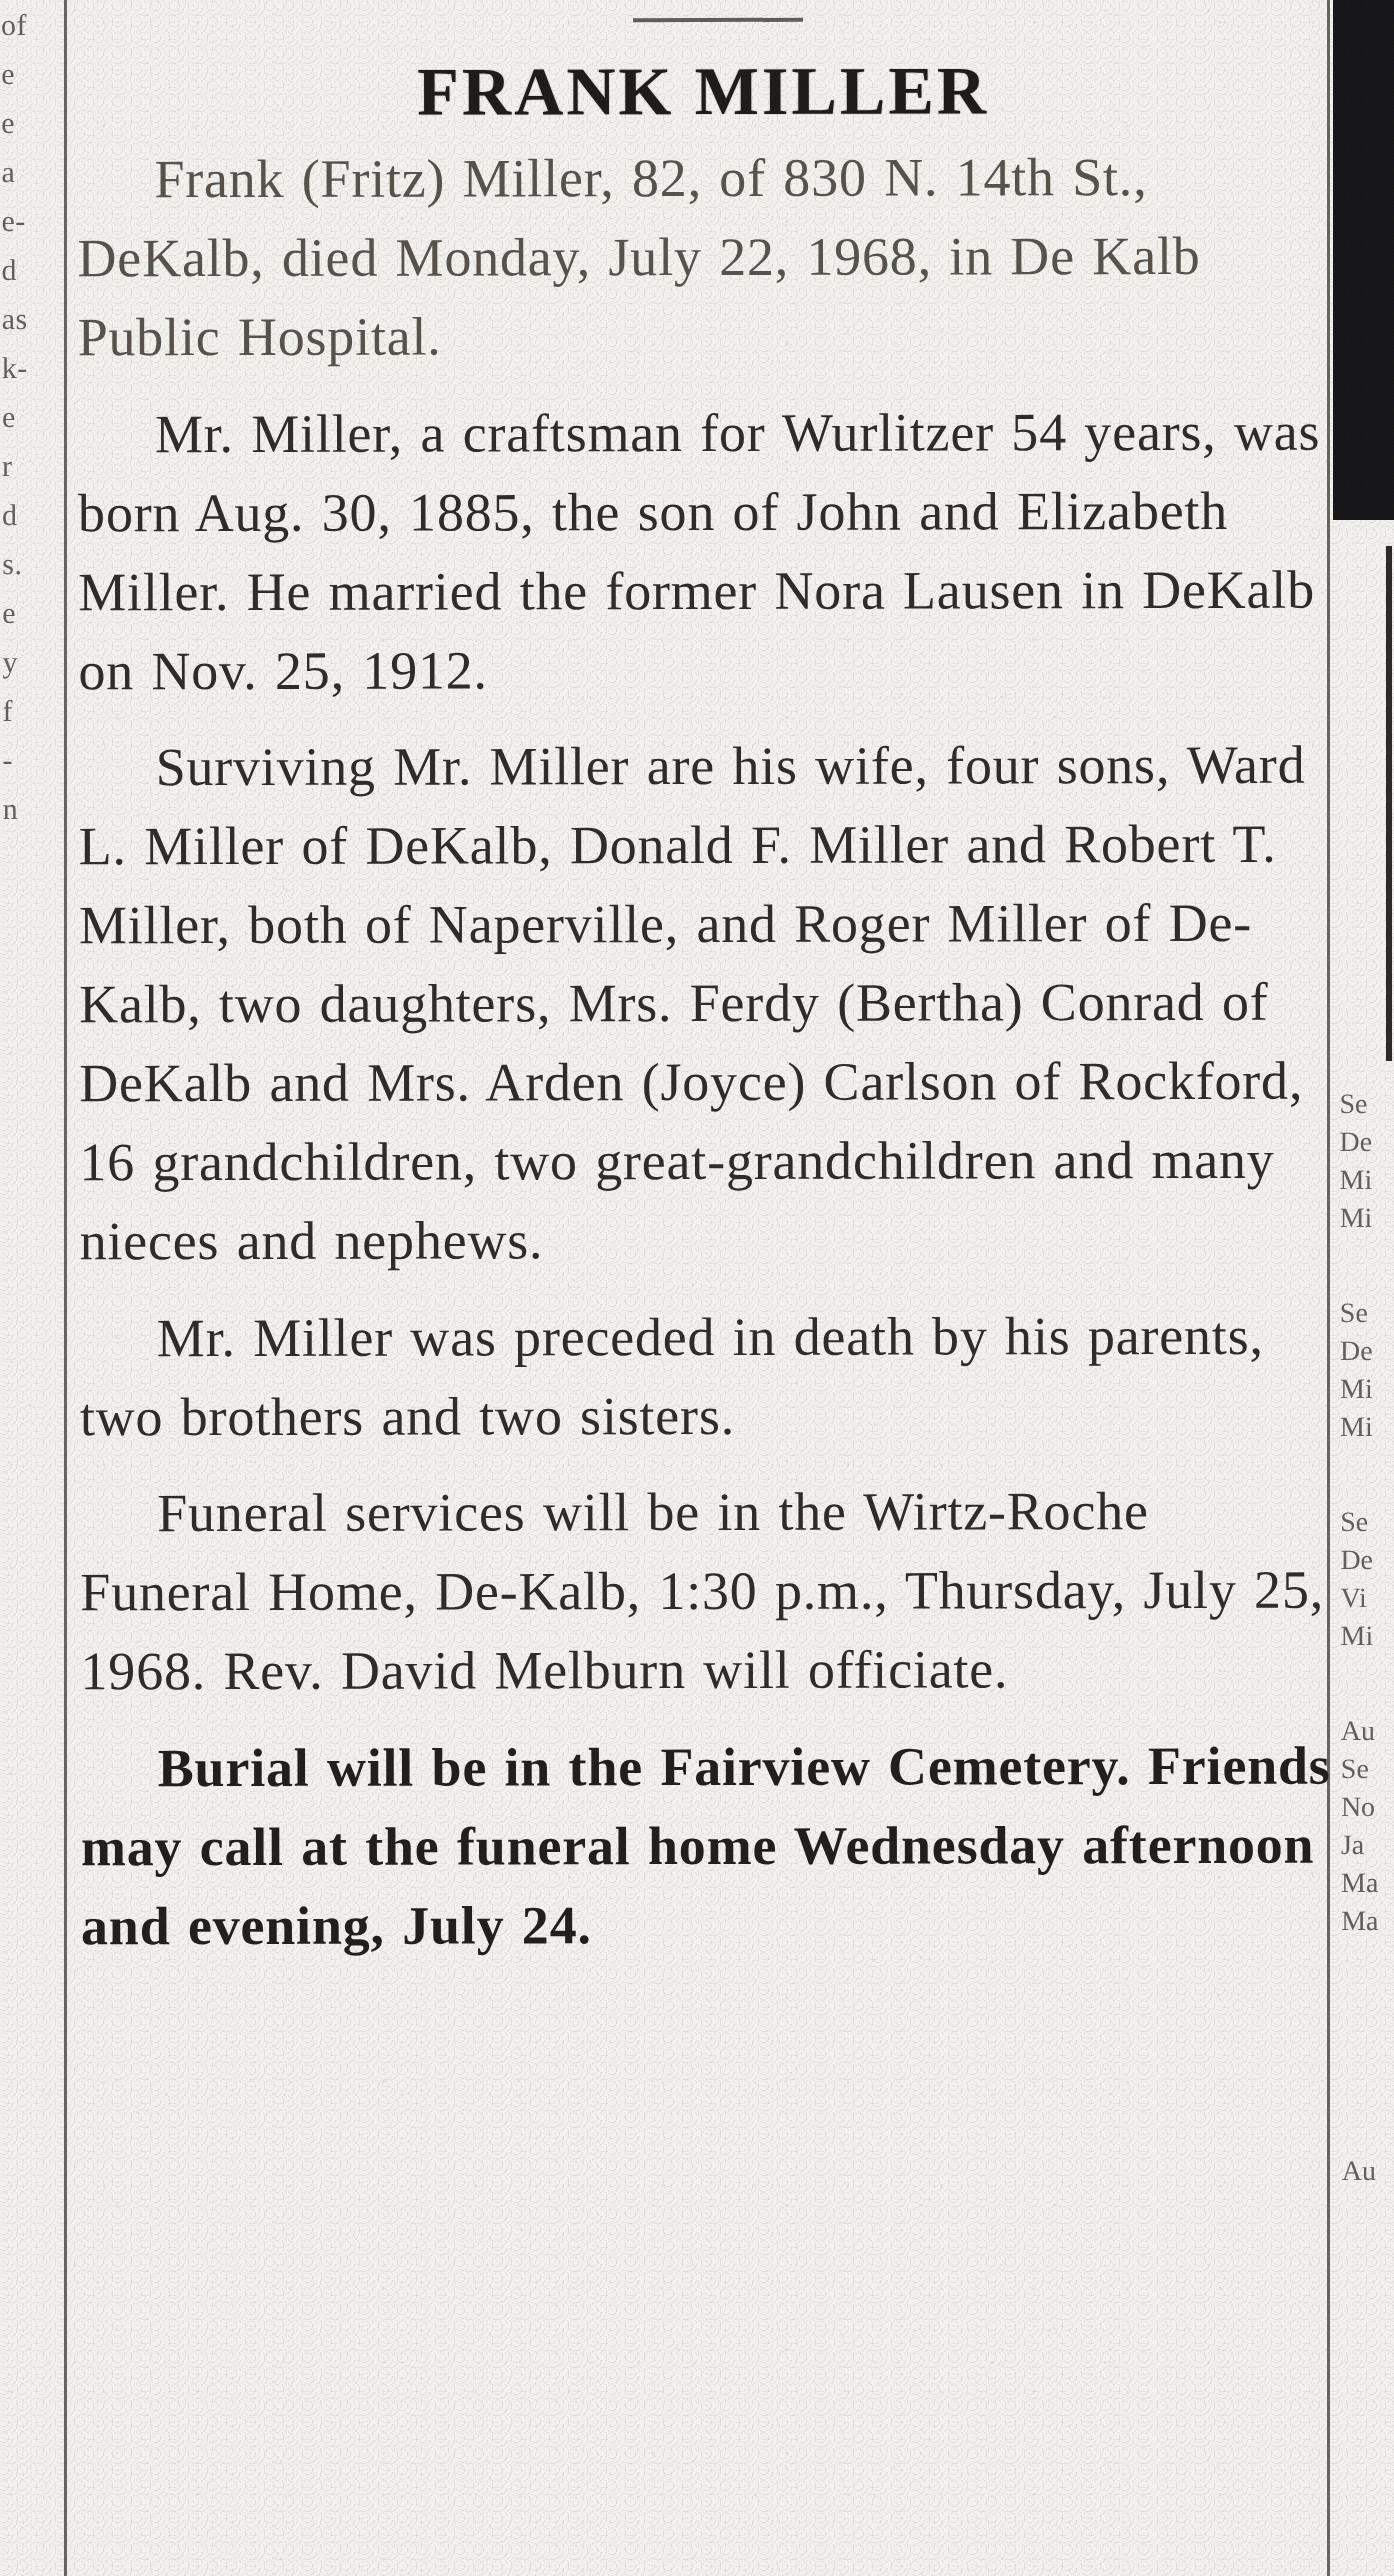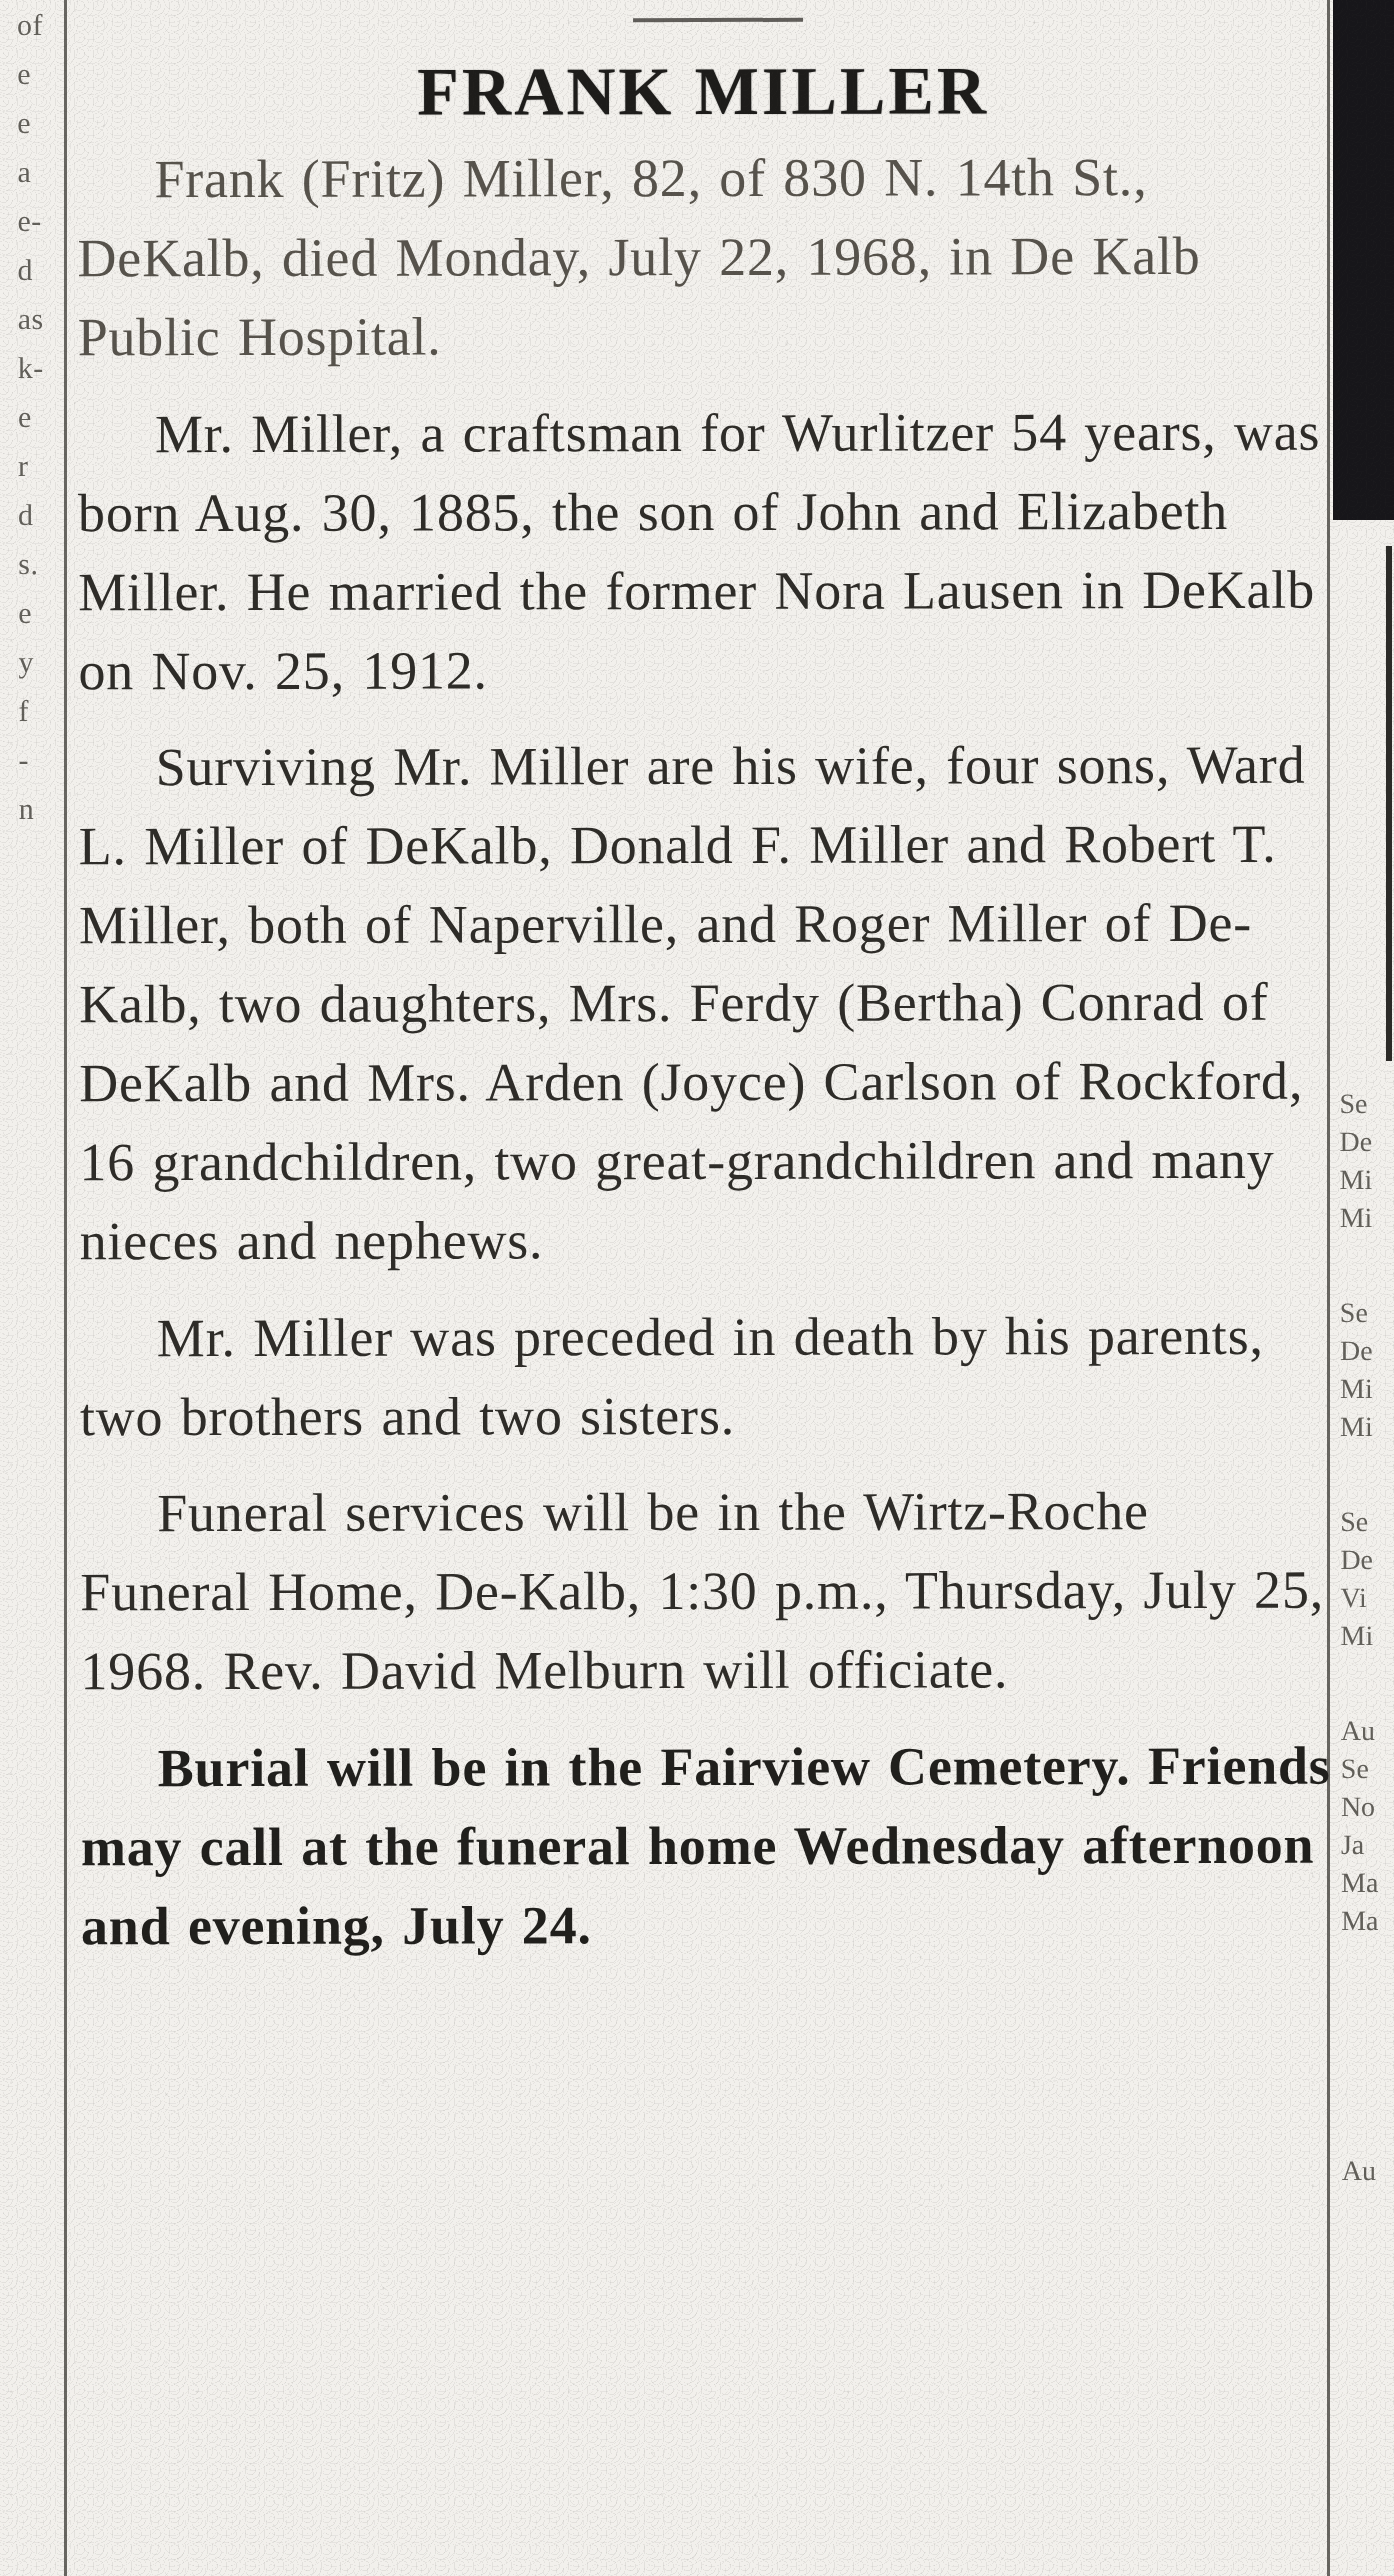--- a/index.html
+++ b/index.html
@@ -50,21 +50,21 @@
     height: 100%;
     overflow: hidden;
     color: #4a4741;
     font-size: 30px;
     line-height: 49px;
     letter-spacing: 0.5px;
     opacity: .85;
   }
   #left-col .frag {
     display: block;
-    padding-left: 17px;
+    padding-left: 1px;
     white-space: nowrap;
     font-family: "Liberation Serif", serif;
   }
 
   
   #right-col {
     position: absolute;
     right: 0;
     top: 0;
     width: 62px;

